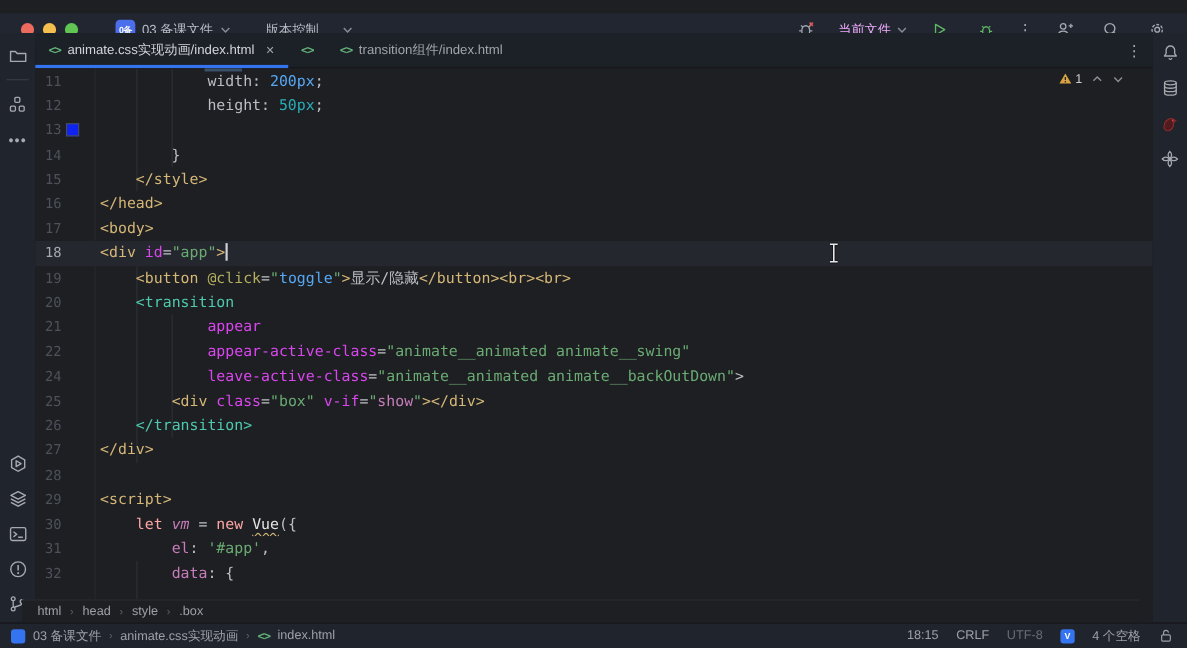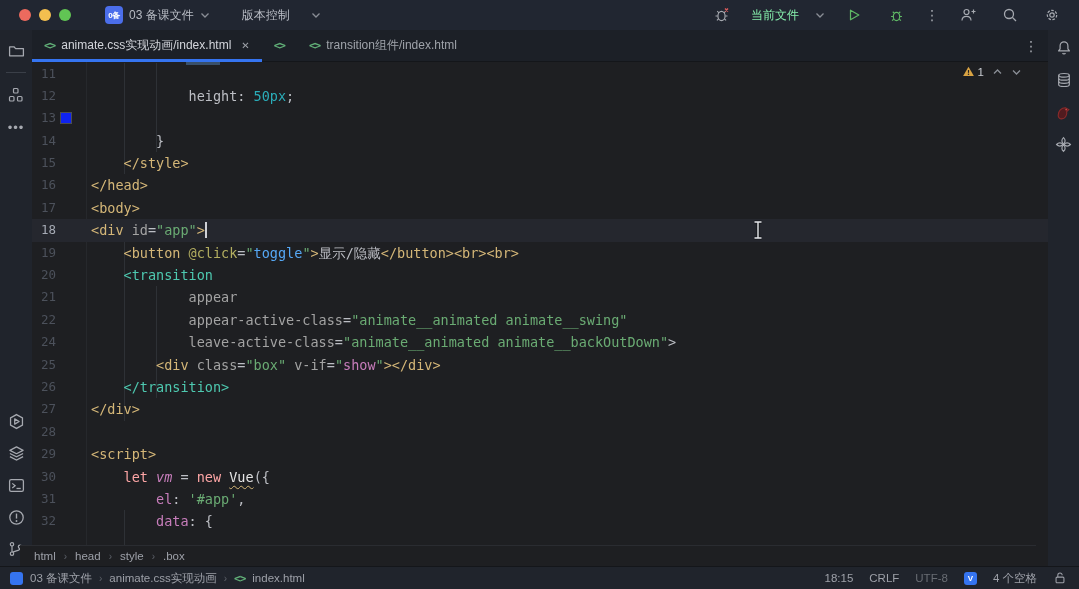--- a/index.html
+++ b/index.html
@@ -1,32 +1,32 @@
 <!DOCTYPE html>
 <html><head>
 <meta charset="utf-8">
 <style>
   * { margin:0; padding:0; box-sizing:border-box; }
   html,body { width:1079px; height:589px; overflow:hidden; background:#1e1f22;
     font-family:"Liberation Sans", sans-serif; -webkit-font-smoothing:antialiased; }
   .window { position:relative; width:1079px; height:589px; background:#1e1f22; }
 
   
-  .titlebar { position:absolute; left:0; top:0; width:1079px; height:30px;
+  .titlebar { position:absolute; left:0; top:12px; width:1079px; height:30px;
     background:#212631; display:flex; align-items:center; color:#b8bcc4; font-size:12px; }
   .traffic { display:flex; gap:8px; margin-left:19px; }
   .tl { width:12px; height:12px; border-radius:50%; }
   .tl.red{background:#ec6a5e}.tl.yellow{background:#f4bf4f}.tl.green{background:#61c554}
   .proj-widget{display:flex;align-items:center;gap:6px;margin-left:28px;padding:3px 6px;border-radius:4px;cursor:default}
   .monogram{width:18px;height:18px;border-radius:4px;background:#4b6eeb;color:#fff;font-size:8px;
     font-weight:bold;display:flex;align-items:center;justify-content:center;letter-spacing:-0.5px}
   .vcs-widget{display:flex;align-items:center;gap:21px;margin-left:20px;padding:3px 6px;border-radius:4px}
   .titlebar .spacer{flex:1}
   .tb-right{display:flex;align-items:center;gap:16px;margin-right:14px}
-  .tb-btn{display:flex;align-items:center;gap:16px;color:#86efac}
+  .tb-btn{display:flex;align-items:center;gap:5px;color:#f0abfc}
   .kebab{color:#a6a9b0;font-size:14px;line-height:1}
   svg.ic{display:block}
 
   
   .tabbar{position:absolute;left:32px;top:30px;width:1016px;height:32px;background:#1c2027;
     display:flex;align-items:stretch;border-bottom:1px solid #14161a;}
   .tab{display:flex;align-items:center;gap:6px;padding:0 12px;font-size:12px;color:#9fa3aa;position:relative}
   .tab.active{color:#d3d5db}
   .tab.active::after{content:"";position:absolute;left:0;right:0;bottom:-1px;height:3px;background:#3574f0}
   .html-icon{font-family:"DejaVu Sans Mono",monospace;font-size:11px;font-weight:bold;color:#62b179;letter-spacing:-1px}
@@ -53,21 +53,21 @@
   .code-row{height:22.4px;line-height:22.4px;white-space:pre;display:flex;position:relative}
   .code-row.current{background:#25272e}
   .gutter-num{width:24px;flex:0 0 24px;text-align:right;color:#4c515b;font-size:12.5px}
   .code-row.current .gutter-num{color:#a6abb5}
   .gutter-ann{width:35px;flex:0 0 35px;display:flex;align-items:center;padding-left:4px}
   .swatch{width:12px;height:12px;display:inline-block;border:1px solid #4a4d52}
   .code-text{color:#bcbec4}
   .tk-plain{color:#bcbec4}
   .tk-tag{color:#d5b778}
   .tk-comp{color:#4ec9b0}
-  .tk-attr{color:#a3a3a3}
+  .tk-attr{color:#d946ef}
   .tk-dir{color:#b3ae60}
   .tk-str{color:#6aab73}
   .tk-blue{color:#56a8f5}
   .tk-teal{color:#2aacb8}
   .tk-kw{color:#fca5a5}
   .tk-var{color:#c77dbb;font-style:italic}
   .tk-prop{color:#c77dbb}
   .tk-pink{color:#c77dbb}
   .tk-vue{color:#e5e5e5;text-decoration:underline;text-decoration-style:wavy;
     text-decoration-color:#d5b778;text-decoration-thickness:1px;text-underline-offset:3px}
@@ -275,21 +275,21 @@
   <div class="editor">
     <span class="frag10"></span>
     <div class="gutter-sep"></div>
     <div class="guide" style="left:91.5px;top:1px;height:111px"></div>
     <div class="guide" style="left:124px;top:1px;height:89px"></div>
     <div class="guide" style="left:91.5px;top:180px;height:179px"></div>
     <div class="guide" style="left:124px;top:224px;height:112px"></div>
     <div class="guide" style="left:91.5px;top:448px;height:35px"></div>
 
     <div class="code-lines" id="code-lines">
-        <div class="code-row"><span class="gutter-num">11</span><span class="gutter-ann"></span></div>
+        <div class="code-row"><span class="gutter-num">11</span><span class="gutter-ann"></span><span class="code-text"><span class="tk-plain">            width: </span><span class="tk-blue">200px</span><span class="tk-plain">;</span></span></div>
         <div class="code-row"><span class="gutter-num">12</span><span class="gutter-ann"></span><span class="code-text"><span class="tk-plain">            height: </span><span class="tk-teal">50px</span><span class="tk-plain">;</span></span></div>
         <div class="code-row"><span class="gutter-num">13</span><span class="gutter-ann"><span class="swatch" style="background: rgb(15, 35, 240);"></span></span></div>
         <div class="code-row"><span class="gutter-num">14</span><span class="gutter-ann"></span><span class="code-text"><span class="tk-plain">        }</span></span></div>
         <div class="code-row"><span class="gutter-num">15</span><span class="gutter-ann"></span><span class="code-text"><span class="tk-plain">    </span><span class="tk-tag">&lt;/style&gt;</span></span></div>
         <div class="code-row"><span class="gutter-num">16</span><span class="gutter-ann"></span><span class="code-text"><span class="tk-tag">&lt;/head&gt;</span></span></div>
         <div class="code-row"><span class="gutter-num">17</span><span class="gutter-ann"></span><span class="code-text"><span class="tk-tag">&lt;body&gt;</span></span></div>
         <div class="code-row current"><span class="gutter-num">18</span><span class="gutter-ann"></span><span class="code-text"><span class="tk-tag">&lt;div </span><span class="tk-attr">id</span><span class="tk-plain">=</span><span class="tk-str">"app"</span><span class="tk-tag">&gt;</span><span class="tk-caret"></span></span></div>
         <div class="code-row"><span class="gutter-num">19</span><span class="gutter-ann"></span><span class="code-text"><span class="tk-plain">    </span><span class="tk-tag">&lt;button </span><span class="tk-dir">@click</span><span class="tk-plain">=</span><span class="tk-str">"</span><span class="tk-blue">toggle</span><span class="tk-str">"</span><span class="tk-tag">&gt;</span><span class="tk-plain">显示/隐藏</span><span class="tk-tag">&lt;/button&gt;</span><span class="tk-tag">&lt;br&gt;</span><span class="tk-tag">&lt;br&gt;</span></span></div>
         <div class="code-row"><span class="gutter-num">20</span><span class="gutter-ann"></span><span class="code-text"><span class="tk-plain">    </span><span class="tk-comp">&lt;transition</span></span></div>
         <div class="code-row"><span class="gutter-num">21</span><span class="gutter-ann"></span><span class="code-text"><span class="tk-plain">            </span><span class="tk-attr">appear</span></span></div>

